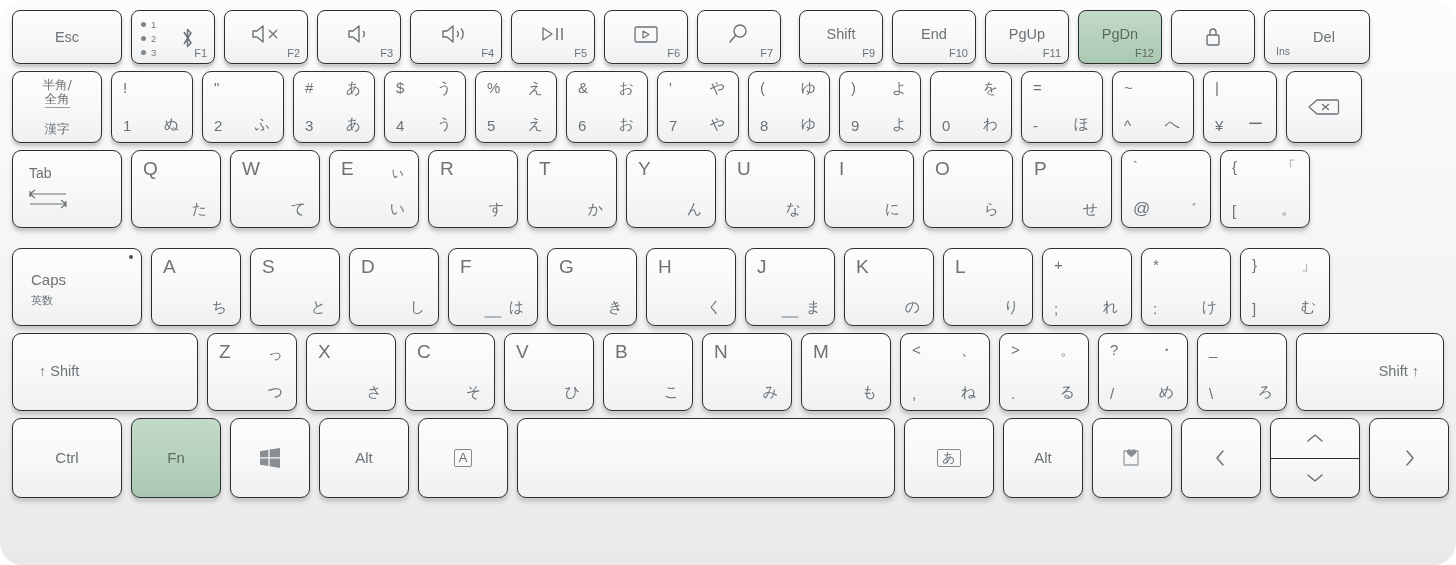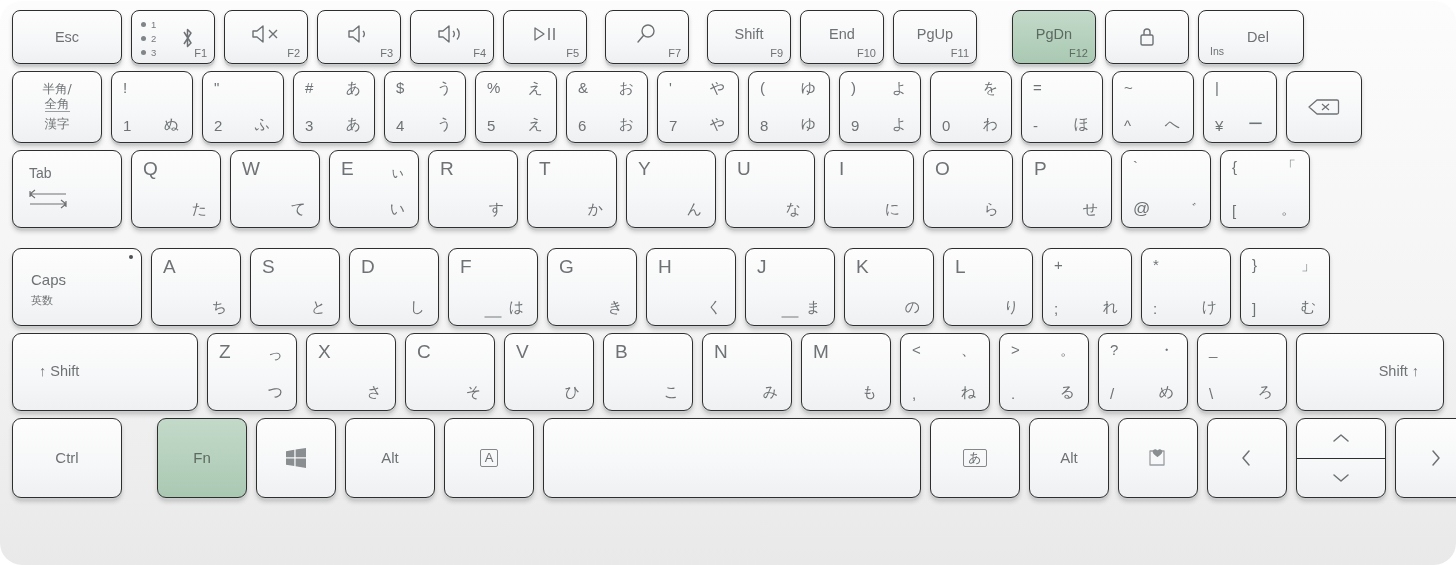--- a/index.html
+++ b/index.html
@@ -25,21 +25,20 @@
     border-radius: 9px;
     box-shadow: 0 2.5px 0 #c9cbcc, 0 3.5px 4px rgba(0,0,0,0.17);
     color: #6e7275;
     font-size: 15px;
     flex: none;
     overflow: hidden;
   }
   .key.green {
     background: linear-gradient(180deg, #c3d9c9 0%, #b4d0bc 60%, #a9c8b2 100%);
     color: #5d6a61;
-    margin-left: 26px;
   }
   .key .center {
     position: absolute; inset: 0;
     display: flex; align-items: center; justify-content: center;
     text-align: center; line-height: 1.15;
   }
   .key .tl { position: absolute; left: 11px; top: 7px; }
   .key .tr { position: absolute; right: 13px; top: 7px; }
   .key .bl { position: absolute; left: 11px; bottom: 8px; }
   .key .br { position: absolute; right: 13px; bottom: 8px; }
@@ -174,21 +173,21 @@
       <span class="center" style="padding-bottom:6px">
         <svg width="30" height="22" viewBox="0 0 30 22">
             <path d="M5 8 h4 l6-5 v16 l-6-5 h-4 z" fill="none" stroke="#6e7275" stroke-width="1.4" stroke-linejoin="round"></path>
             <path d="M19 8 a4 4 0 0 1 0 6" fill="none" stroke="#6e7275" stroke-width="1.4"></path>
           </svg>
       </span>
       <span class="fnlbl">F3</span>
     </div>
     <div class="gap" style="width:9px"></div>
 
-    <div class="key" style="width:84px">
+    <div class="key" style="width:92px">
       <span class="center" style="padding-bottom:6px">
         <svg width="34" height="22" viewBox="0 0 34 22">
             <path d="M4 8 h4 l6-5 v16 l-6-5 h-4 z" fill="none" stroke="#6e7275" stroke-width="1.4" stroke-linejoin="round"></path>
             <path d="M18 8 a4 4 0 0 1 0 6 M22 5.5 a8 8 0 0 1 0 11" fill="none" stroke="#6e7275" stroke-width="1.4"></path>
           </svg>
       </span>
       <span class="fnlbl">F4</span>
     </div>
     <div class="gap" style="width:9px"></div>
 
@@ -196,20 +195,29 @@
       <span class="center" style="padding-bottom:6px">
         <svg width="30" height="20" viewBox="0 0 30 20">
             <path d="M5 4 L14 10 L5 16 z" fill="none" stroke="#6e7275" stroke-width="1.3" stroke-linejoin="round"></path>
             <path d="M19 4 v12 M24 4 v12" stroke="#6e7275" stroke-width="1.5"></path>
           </svg>
       </span>
       <span class="fnlbl">F5</span>
     </div>
     <div class="gap" style="width:9px"></div>
 
+    <div class="key" style="width:84px">
+      <span class="center" style="padding-bottom:6px">
+        <svg width="30" height="22" viewBox="0 0 30 22">
+            <rect x="4" y="4" width="22" height="15" rx="1.5" fill="none" stroke="#6e7275" stroke-width="1.3"></rect>
+            <path d="M12 8 L18 11.5 L12 15 z" fill="none" stroke="#6e7275" stroke-width="1.2" stroke-linejoin="round"></path>
+          </svg>
+      </span>
+      <span class="fnlbl">F6</span>
+    </div>
     <div class="gap" style="width:9px"></div>
 
     <div class="key" style="width:84px">
       <span class="center" style="padding-bottom:6px">
         <svg width="26" height="24" viewBox="0 0 26 24">
             <circle cx="14" cy="9" r="6" fill="none" stroke="#6e7275" stroke-width="1.4"></circle>
             <path d="M9.5 13.5 L4 20" stroke="#6e7275" stroke-width="1.4" stroke-linecap="round"></path>
           </svg>
       </span>
       <span class="fnlbl">F7</span>
@@ -256,21 +264,21 @@
       <span class="center" style="padding-left:14px">Del</span>
       <span class="bl sublbl" style="bottom:6px">Ins</span>
     </div>
   </div>
 
   <div class="row numrow">
     <div class="key" style="width:90px">
       <span class="center" style="flex-direction:column;font-size:12.5px">
         <span class="jp" style="font-size:12.5px">半角/</span>
         <span class="jp" style="font-size:12.5px">全角</span>
-        <span class="jp" style="font-size:12.5px;border-top:1px solid #9a9ea1;padding-top:5px">漢字</span>
+        <span class="jp" style="font-size:12.5px;border-top:1px solid #9a9ea1;padding-top:14px">漢字</span>
       </span>
     </div>
     <div class="gap" style="width:9px"></div>
 
     <div class="key" style="width:82px">
       <span class="tl">!</span>
       <span class="bl">1</span>
       <span class="br jp">ぬ</span>
     </div>
     <div class="gap" style="width:9px"></div>

